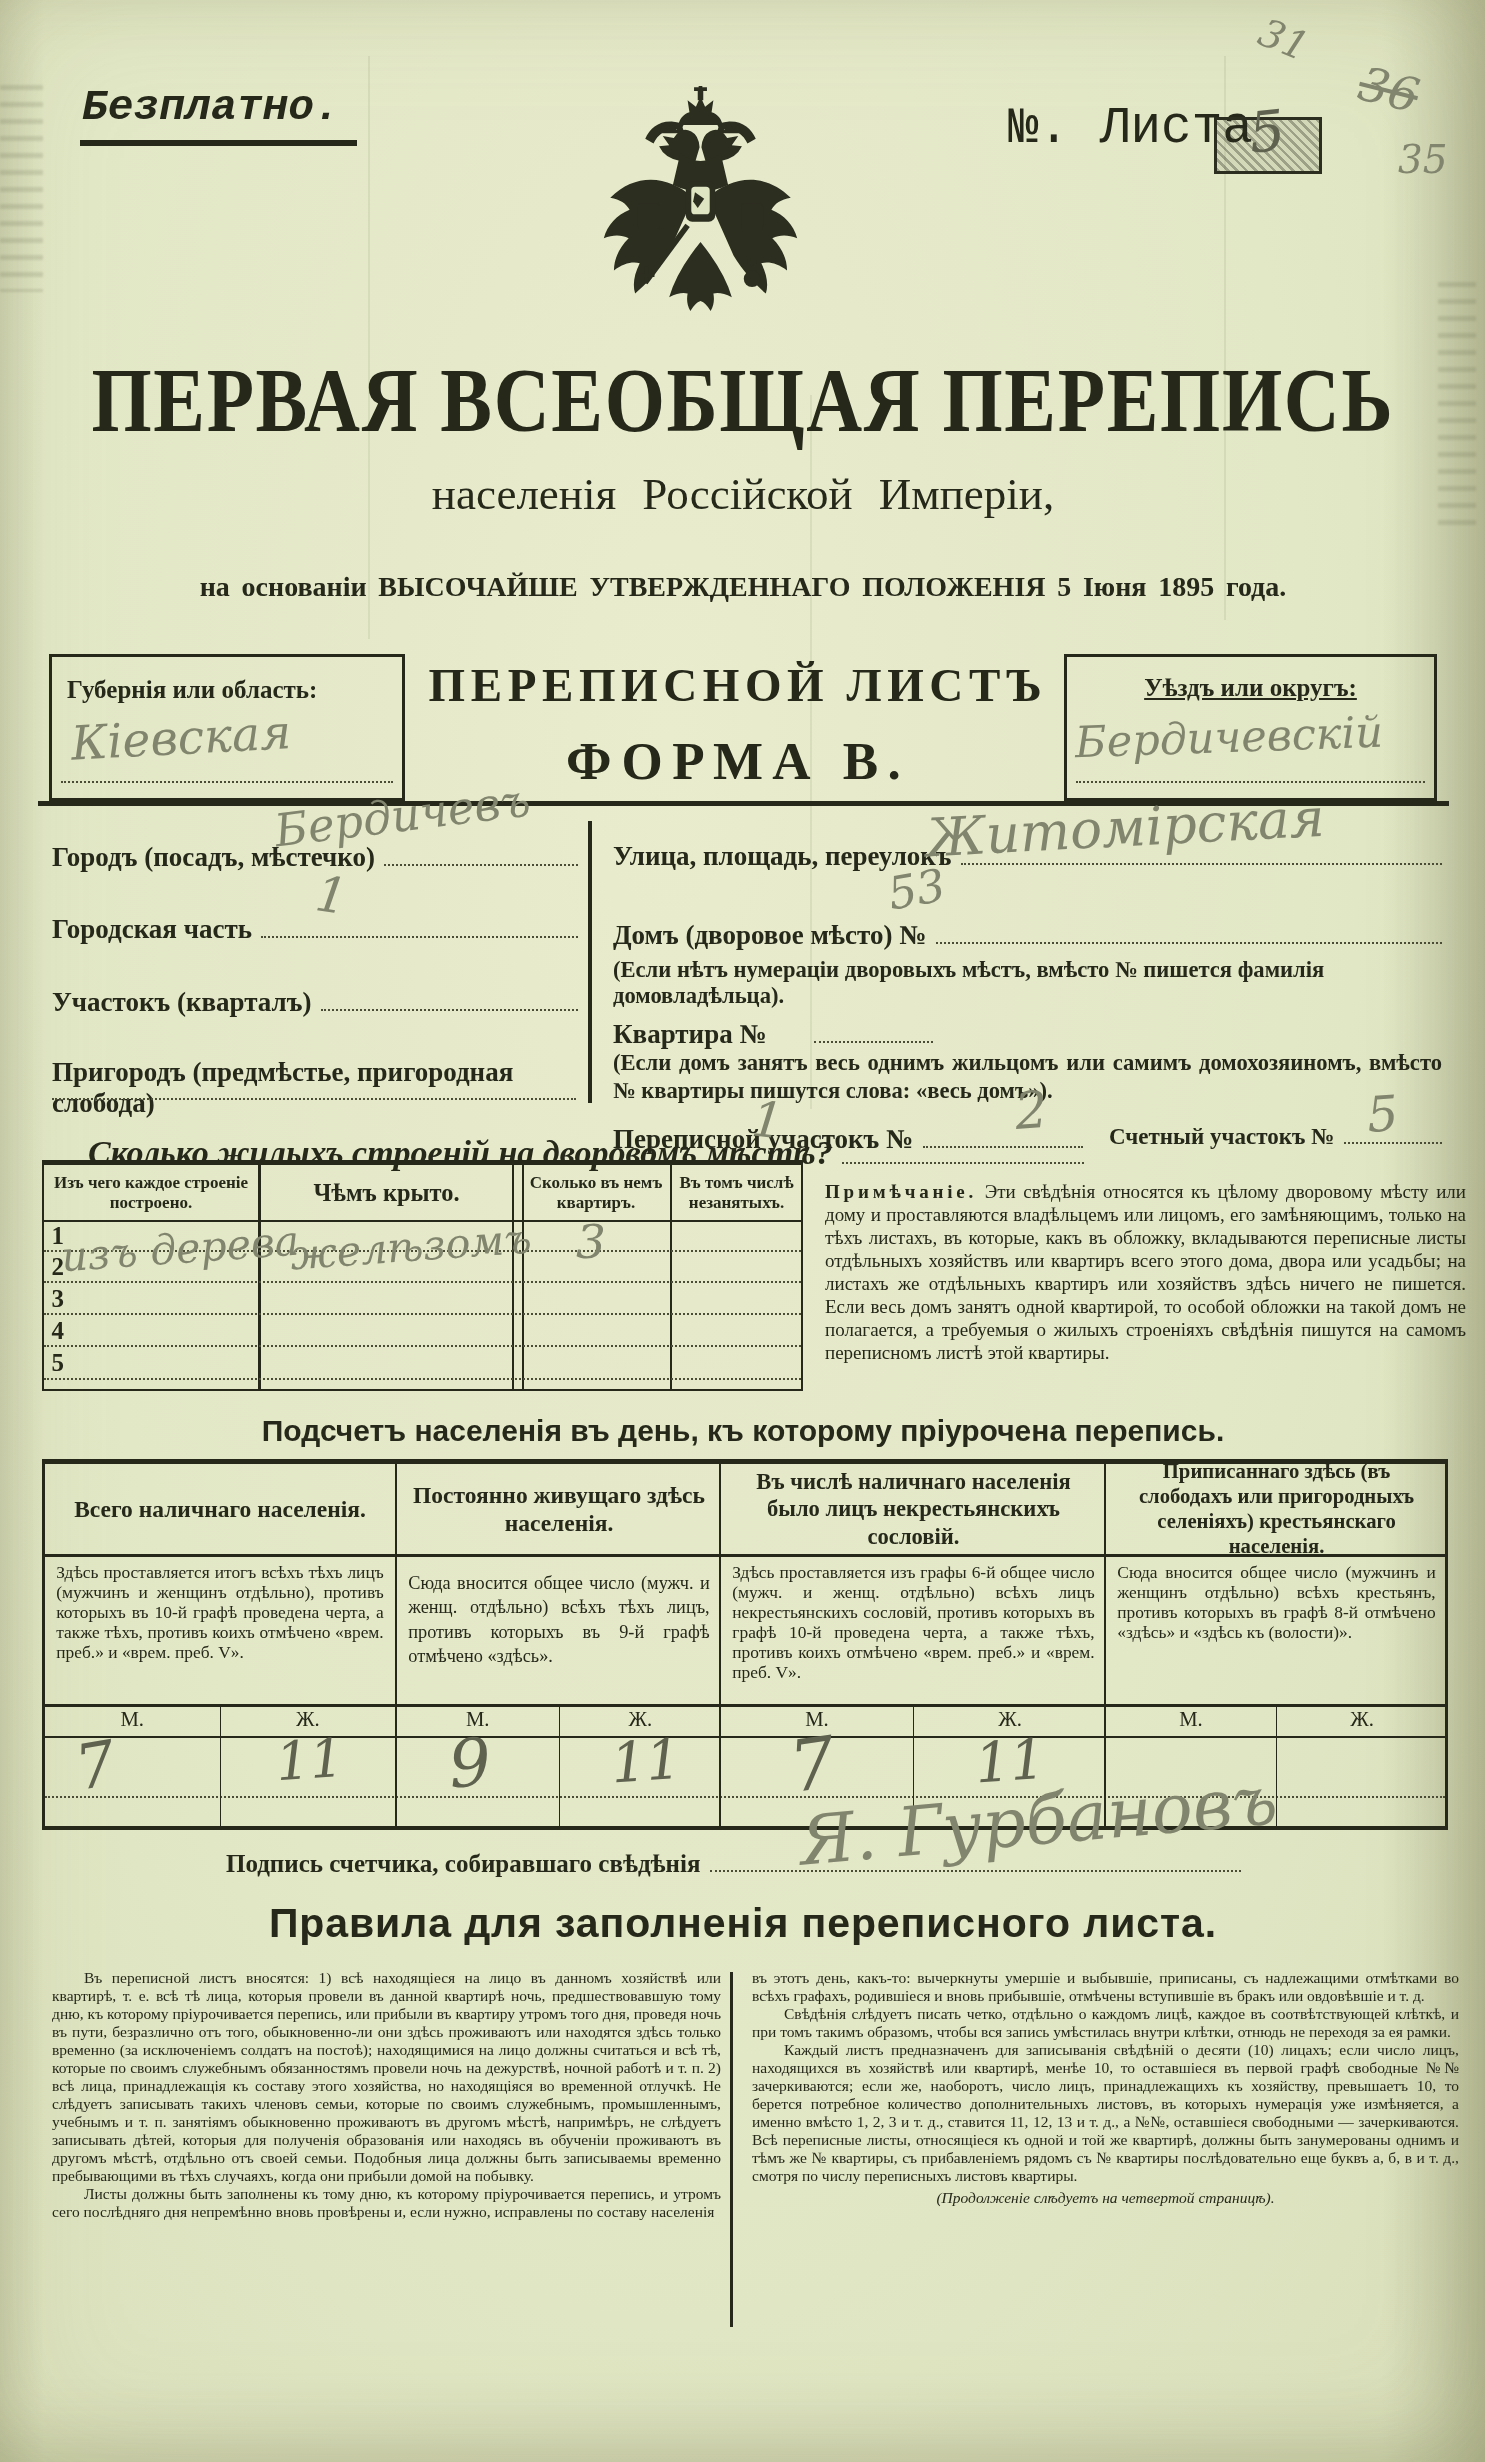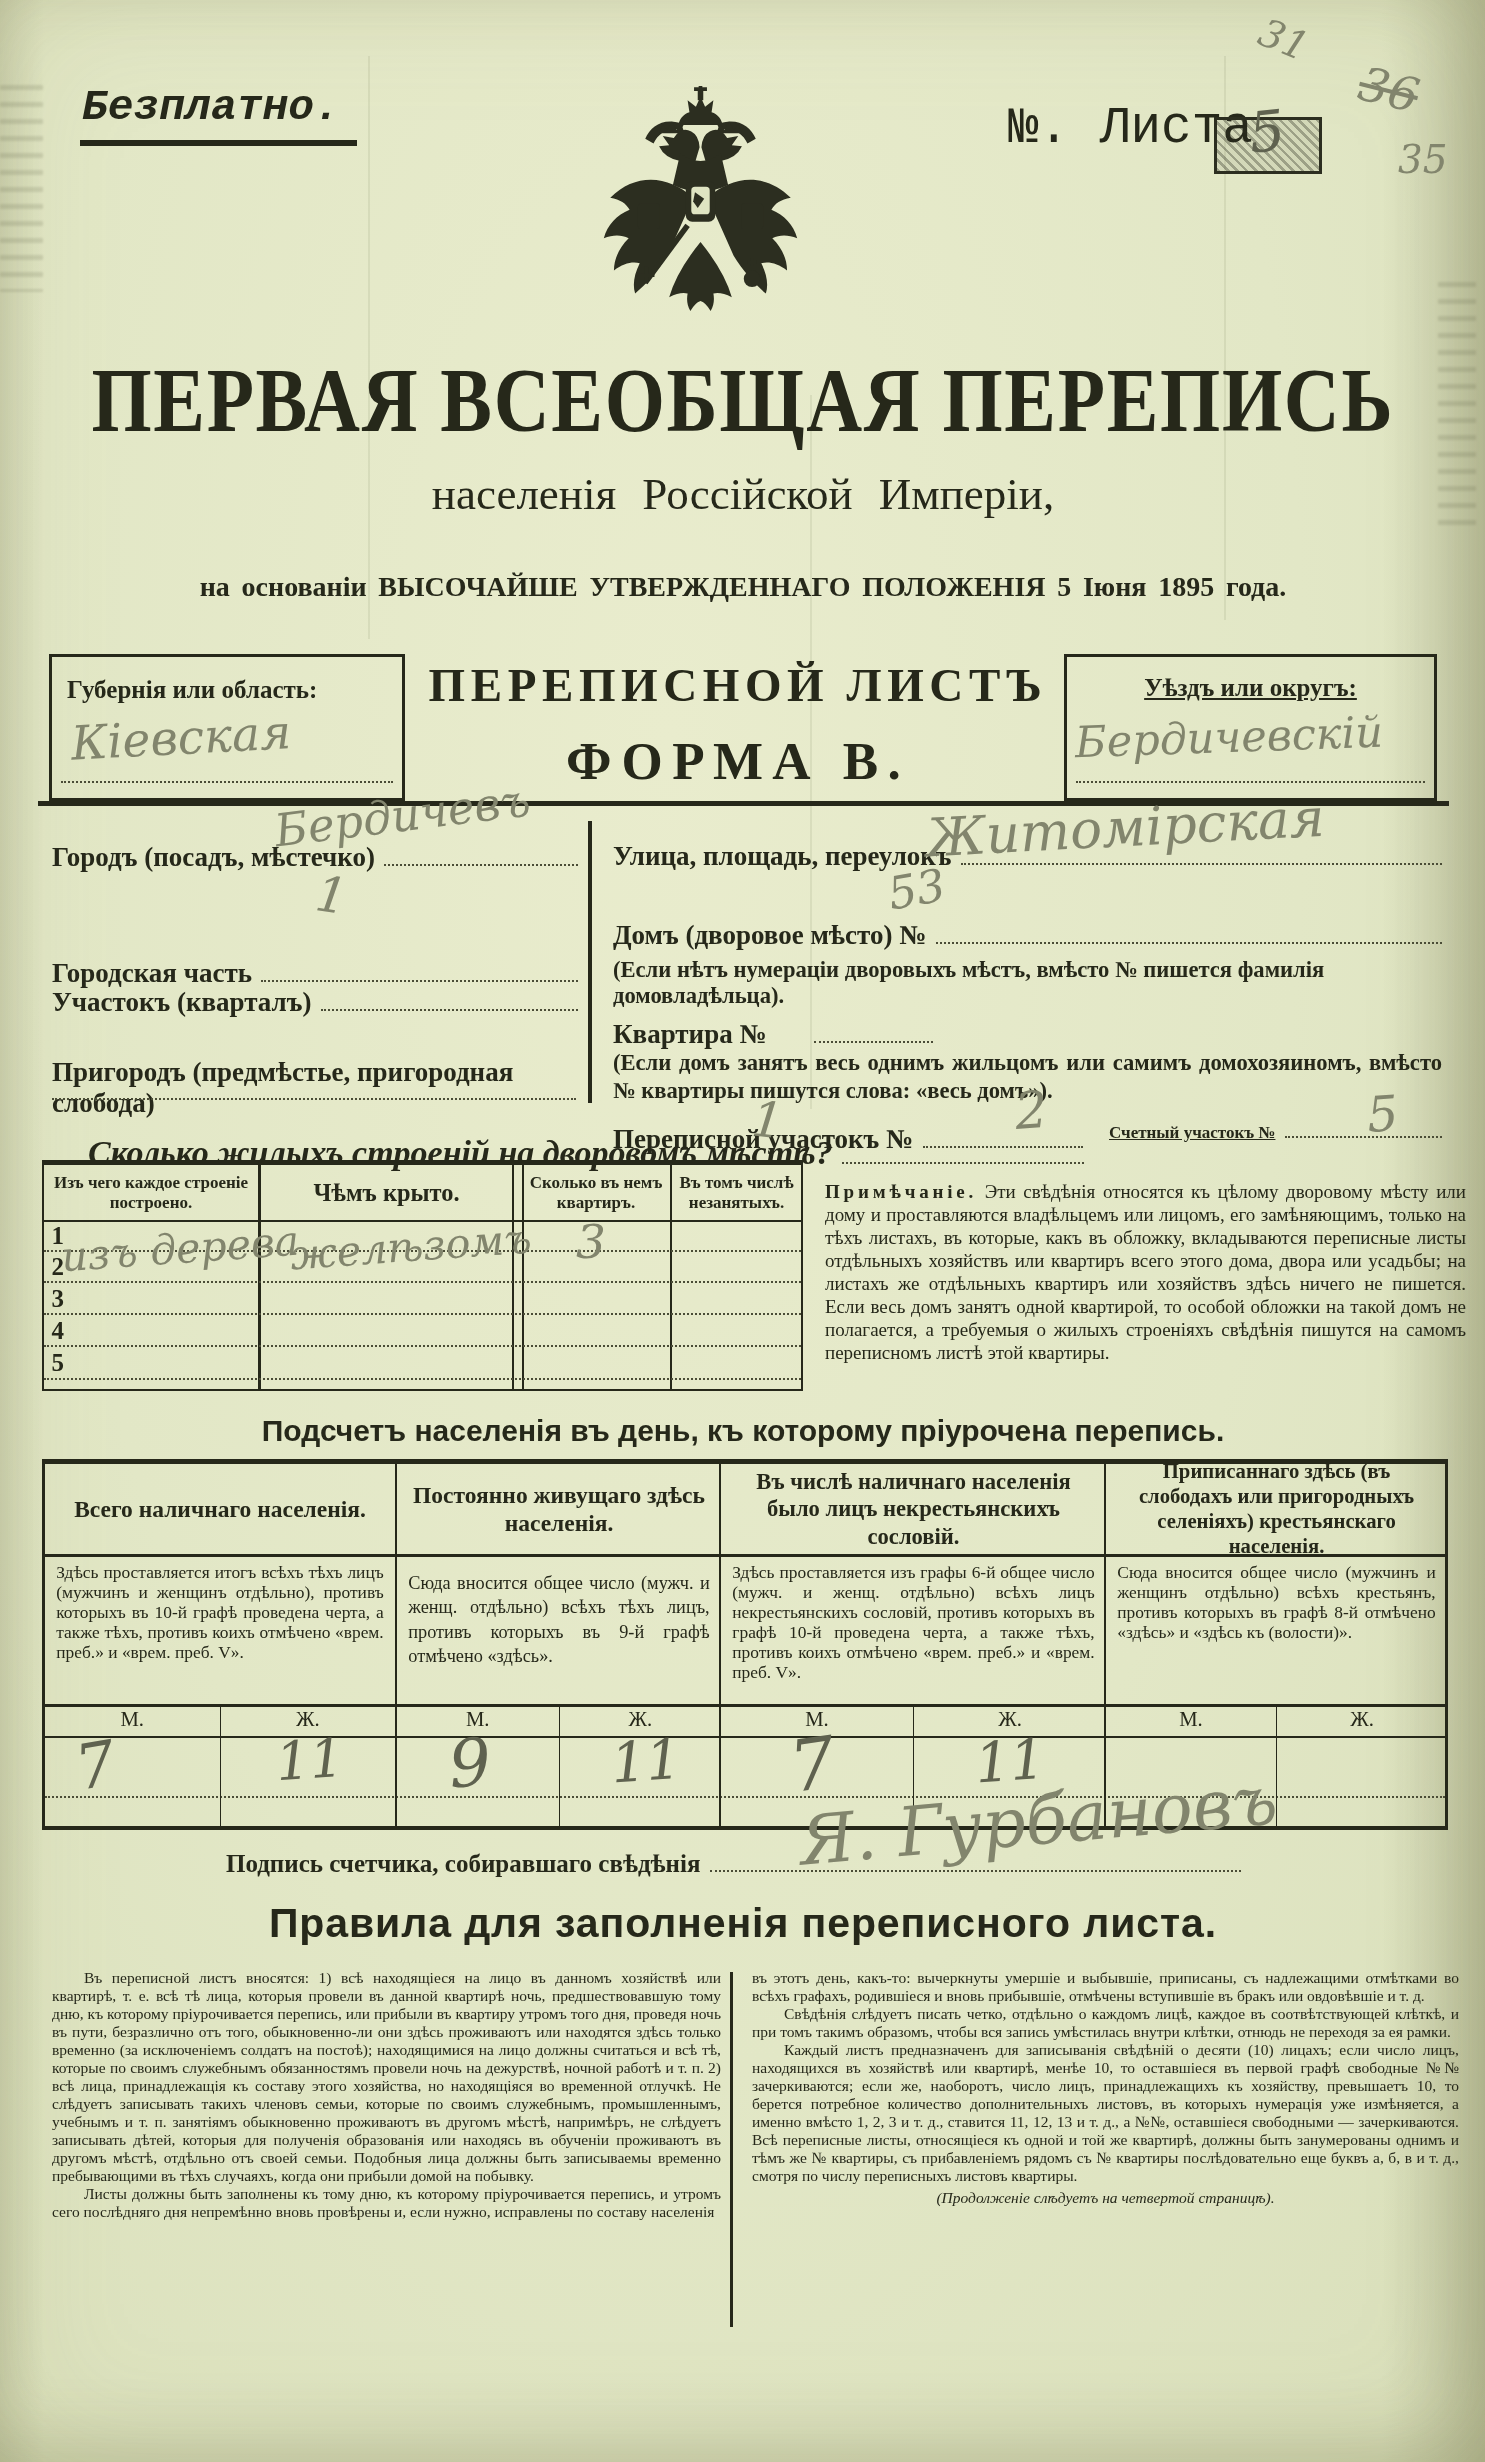--- a/index.html
+++ b/index.html
@@ -129,21 +129,21 @@
   <div class="abs rule" style="left:38px;top:801px;width:1411px;height:4.7px;"></div>
 
   <div class="abs rule" style="left:588px;top:821px;width:3.8px;height:282px;"></div>
 
   <div class="abs fieldrow b" style="left:52px;top:836px;width:526px;font-size:27px;">
     <span>Городъ (посадъ, мѣстечко)</span>
       <span class="leader"></span>
   </div>
   <span class="abs hw" style="left:274px;top:789px;font-size:45px;transform:rotate(-7deg);">Бердичевъ</span>
 
-  <div class="abs fieldrow b" style="left:52px;top:952px;width:526px;font-size:27px;">
+  <div class="abs fieldrow b" style="left:52px;top:908px;width:526px;font-size:27px;">
     <span>Городская часть</span>
       <span class="leader"></span>
   </div>
   <span class="abs hw" style="left:316px;top:867px;font-size:49px;transform:rotate(8deg);">1</span>
 
   <div class="abs fieldrow b" style="left:52px;top:981px;width:526px;font-size:27px;">
     <span>Участокъ (кварталъ)</span>
       <span class="leader"></span>
   </div>
 
@@ -170,21 +170,21 @@
     <span>Квартира №</span>
       <span class="leader"></span>
   </div>
   <div class="abs b just" style="left:613px;top:1049px;width:829px;font-size:22.6px;line-height:28px;">(Если домъ занятъ весь однимъ жильцомъ или самимъ домохозяиномъ, вмѣсто № квартиры пишутся слова: «весь домъ»).</div>
 
   <div class="abs fieldrow b" style="left:613px;top:1118px;width:470px;font-size:27px;">
     <span>Переписной участокъ №</span>
       <span class="leader"></span>
   </div>
   <span class="abs hw" style="left:1015px;top:1081px;font-size:51px;transform:rotate(-4deg);">2</span>
-  <div class="abs fieldrow b" style="left:1109px;top:1118px;width:333px;font-size:17px;text-decoration:underline;">
+  <div class="abs fieldrow b" style="left:1109px;top:1118px;width:333px;font-size:23px;">
     <span>Счетный участокъ №</span>
       <span class="leader"></span>
   </div>
   <span class="abs hw" style="left:1367px;top:1086px;font-size:49px;transform:rotate(-4deg);">5</span>
 
   <div class="abs fieldrow b" style="left:52px;top:1126px;width:996px;font-size:34px;font-style:italic;margin-left:36px;">
     <span>Сколько жилыхъ строеній на дворовомъ мѣстѣ?</span>
       <span class="leader"></span>
   </div>
   <span class="abs hw" style="left:752px;top:1092px;font-size:49px;transform:rotate(6deg);">1</span>

